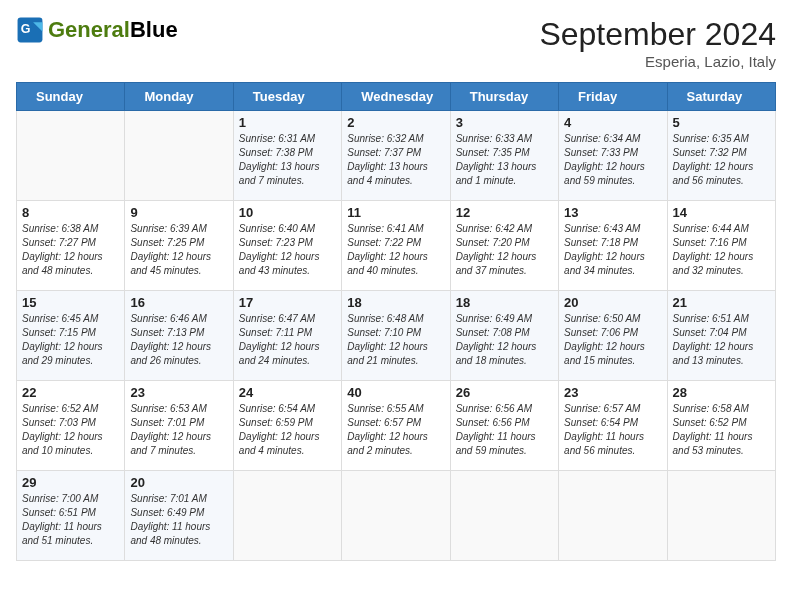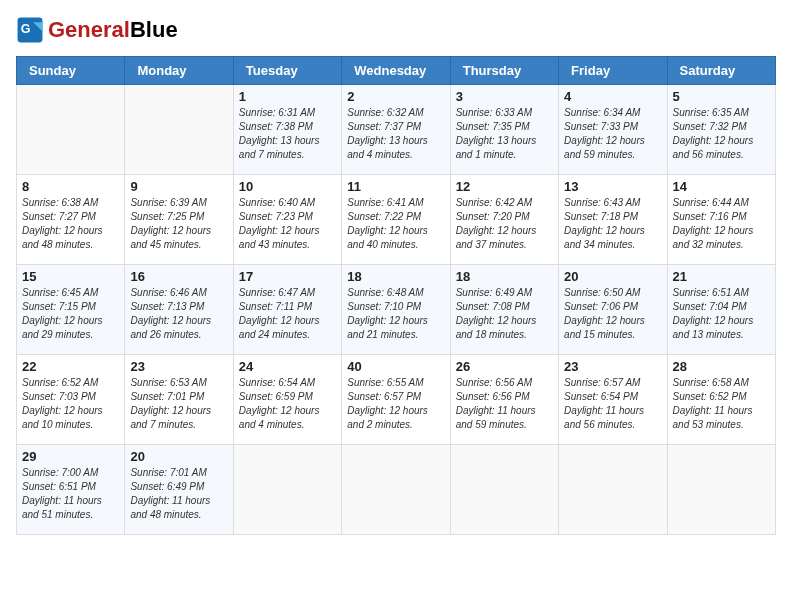--- a/index.html
+++ b/index.html
@@ -21,21 +21,21 @@
       align-items: center;
       gap: 4px;
     }
     .logo-text {
       font-size: 22px;
       font-weight: bold;
       color: #333;
       line-height: 1.1;
     }
     .logo-text span {
-      color: #b91c1c;
+      color: #4d7c0f;
     }
     .logo-icon {
       width: 28px;
       height: 28px;
     }
     .title-block {
       text-align: right;
     }
     .month-title {
       font-size: 32px;
@@ -49,21 +49,21 @@
     table {
       width: 100%;
       border-collapse: collapse;
       table-layout: fixed;
     }
     thead th {
       background: #3a7fc1;
       color: #fff;
       font-size: 13px;
       font-weight: bold;
-      padding: 6px 12px;
+      padding: 6px 19px;
       text-align: left;
       border: 1px solid #2a6aa8;
     }
     tbody td {
       vertical-align: top;
       padding: 4px 5px;
       font-size: 10.5px;
       color: #333;
       border: 1px solid #ddd;
       height: 90px;
@@ -100,20 +100,24 @@
       <rect x="2" y="2" width="32" height="32" rx="4" fill="#1a6fb5"></rect>
       <text x="6" y="22" font-size="16" font-weight="bold" fill="white" font-family="Arial">G</text>
       <polygon points="22,8 34,8 34,20" fill="#4db8e8"></polygon>
     </svg>
     <div>
       <div class="logo-text">
         <span>General</span><span style="color:#000000">Blue</span>
       </div>
     </div>
   </div>
+  <div class="title-block">
+    <div class="month-title">September 2024</div>
+    <div class="location">Esperia, Lazio, Italy</div>
+  </div>
 </div>
 
 <table>
   <thead>
     <tr id="header-row">
         <th>Sunday</th>
         <th>Monday</th>
         <th>Tuesday</th>
         <th>Wednesday</th>
         <th>Thursday</th>

